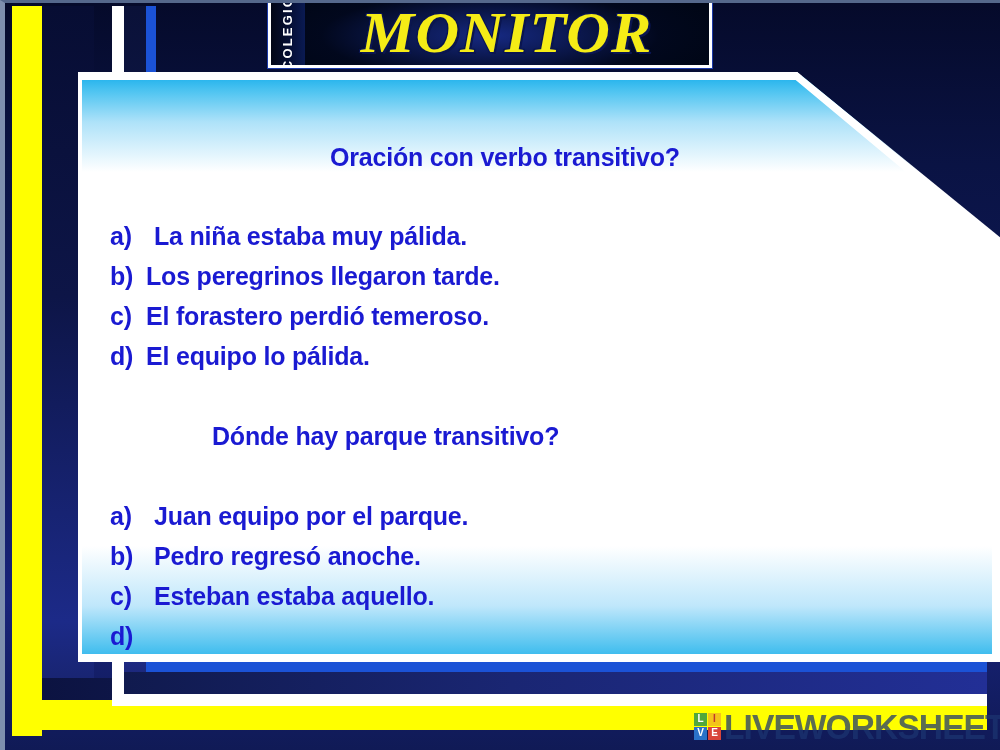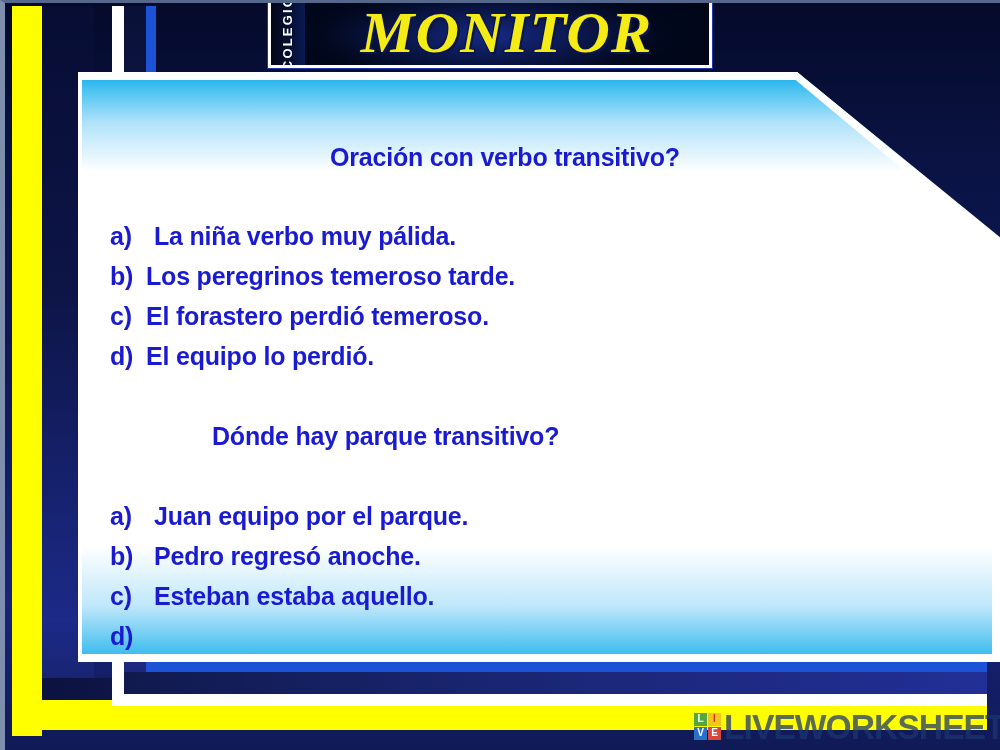--- a/index.html
+++ b/index.html
@@ -274,33 +274,33 @@
     </svg>
   </div>
 
   <div id="card-text">
 
     <div class="q-title t1">Oración con verbo transitivo?</div>
 
     <div class="opt-list l1">
       <div class="opt-row">
         <span class="opt-label">a)</span>
-        <span class="opt-text indent">La niña verbo muy pálida.</span>
+        <span class="opt-text indent">La niña estaba muy pálida.</span>
       </div>
       <div class="opt-row">
         <span class="opt-label">b)</span>
-        <span class="opt-text">Los peregrinos temeroso tarde.</span>
+        <span class="opt-text">Los peregrinos llegaron tarde.</span>
       </div>
       <div class="opt-row">
         <span class="opt-label">c)</span>
         <span class="opt-text">El forastero perdió temeroso.</span>
       </div>
       <div class="opt-row">
         <span class="opt-label">d)</span>
-        <span class="opt-text">El equipo lo perdió.</span>
+        <span class="opt-text">El equipo lo pálida.</span>
       </div>
     </div>
 
     <div class="q-title t2">Dónde hay parque transitivo?</div>
 
     <div class="opt-list l2">
       <div class="opt-row">
         <span class="opt-label">a)</span>
         <span class="opt-text indent">Juan equipo por el parque.</span>
       </div>

